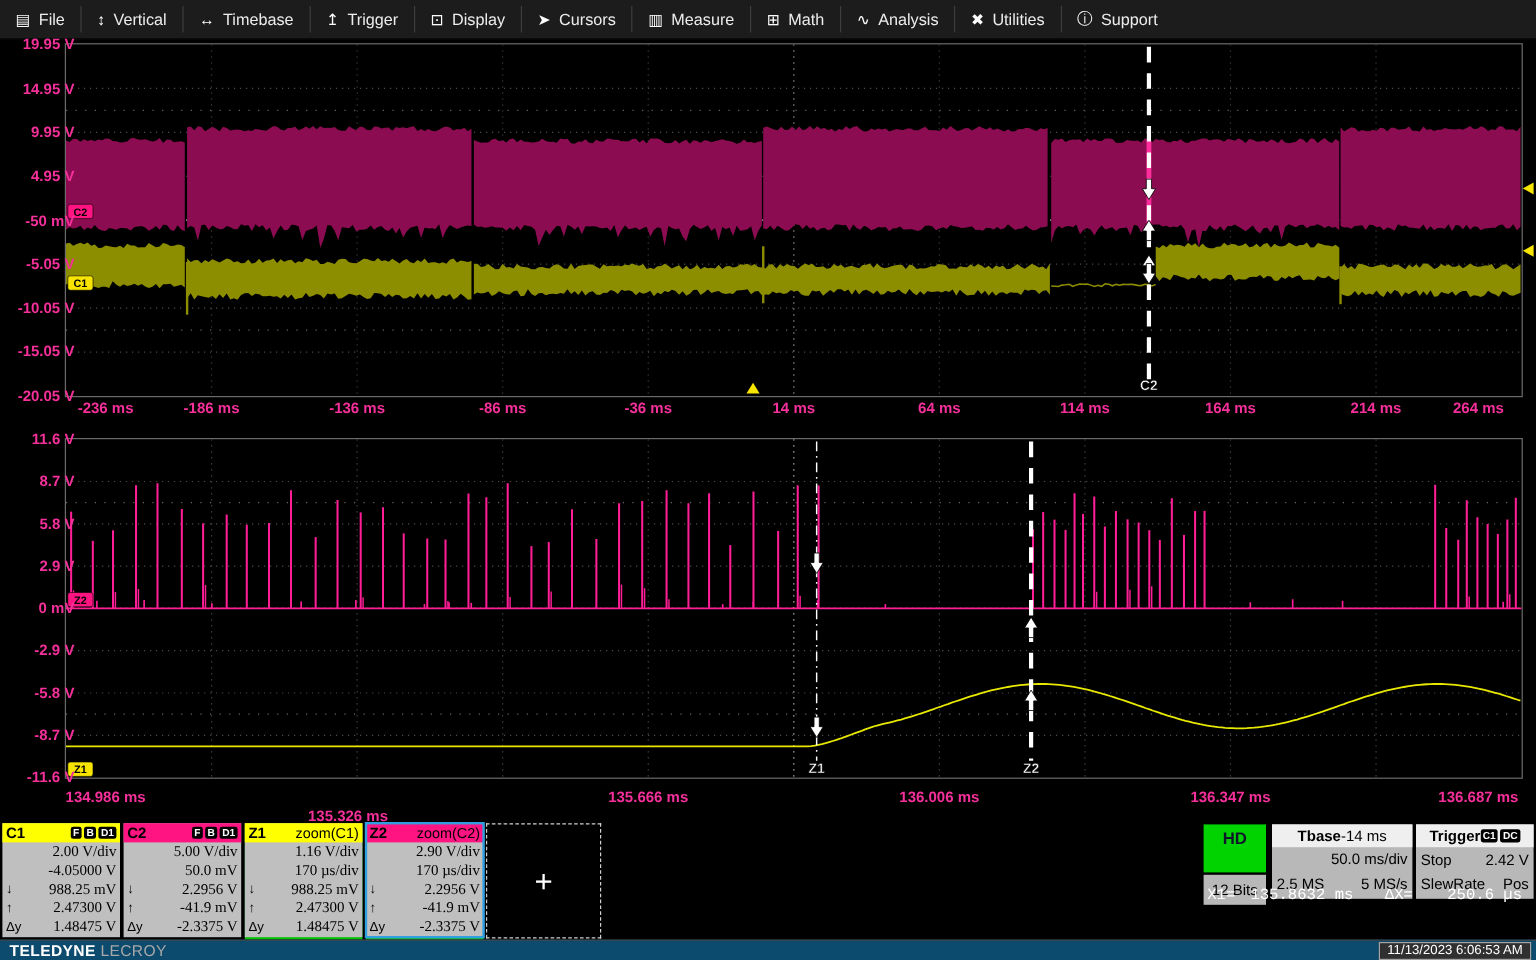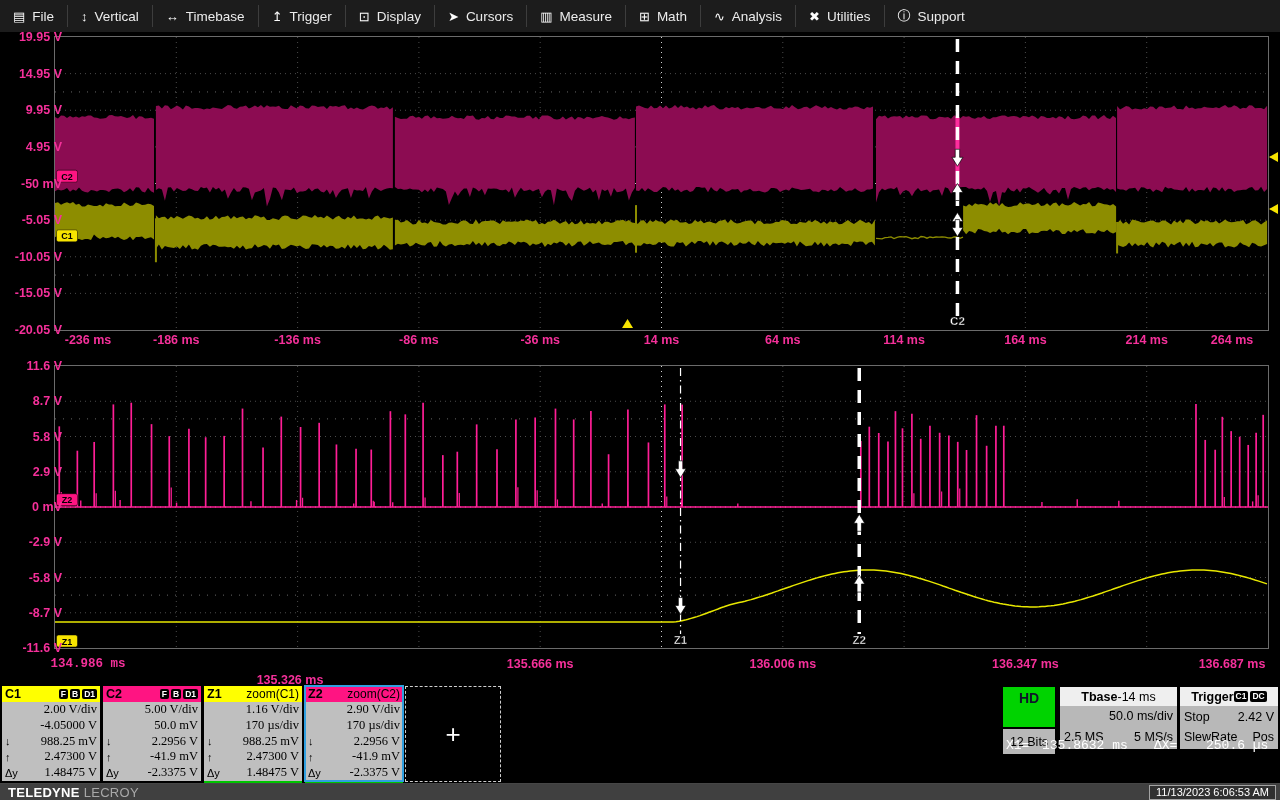--- a/index.html
+++ b/index.html
@@ -52,21 +52,21 @@
   .info-head .b{font-weight:700;}
   .ib-r1{height:21px;line-height:21px;text-align:right;padding:0 4px;color:#000;font-size:12.5px;}
   .ib-r2{height:20px;display:flex;justify-content:space-between;padding:0 4px;color:#000;
          font-size:12.5px;align-items:center;}
   .cursor-readout{position:absolute;left:1006px;top:736px;width:272px;color:#fff;font-size:13px;font-family:Liberation Mono, monospace;}
   .cr-row{display:flex;height:19px;align-items:center;}
   .cl{width:36px;}
   .cv{width:112px;}
   .cl2{width:52px;}
   
-  .footer{position:absolute;left:0;top:783px;width:1280px;height:17px;background:#404040;
+  .footer{position:absolute;left:0;top:783px;width:1280px;height:17px;background:#0c4a6e;
           border-top:1px solid #464646;box-sizing:border-box;}
   .brand{position:absolute;left:8px;top:1px;font-size:13px;letter-spacing:0.3px;}
   .brand .b1{color:#fff;font-weight:700;}
   .brand .b2{color:#a8a8a8;font-weight:400;}
   .datetime{position:absolute;right:4px;top:1px;height:13px;background:#303030;
             border:1px solid #a3a3a3;color:#fff;font-size:11px;line-height:13px;padding:0 6px;}
 </style>
 </head>
 <body>
 
@@ -332,21 +332,21 @@
         <span class="xlab" style="left: 1232px; top: 340px; position: absolute;">264 ms</span>
         <span class="ylab" style="left: 50px; top: 366px; position: absolute;">11.6 V</span>
         <span class="ylab" style="left: 50px; top: 401.25px; position: absolute;">8.7 V</span>
         <span class="ylab" style="left: 50px; top: 436.5px; position: absolute;">5.8 V</span>
         <span class="ylab" style="left: 50px; top: 471.75px; position: absolute;">2.9 V</span>
         <span class="ylab" style="left: 50px; top: 507px; position: absolute;">0 mV</span>
         <span class="ylab" style="left: 50px; top: 542.25px; position: absolute;">-2.9 V</span>
         <span class="ylab" style="left: 50px; top: 577.5px; position: absolute;">-5.8 V</span>
         <span class="ylab" style="left: 50px; top: 612.75px; position: absolute;">-8.7 V</span>
         <span class="ylab" style="left: 50px; top: 648px; position: absolute;">-11.6 V</span>
-        <span class="xlab" style="left: 88px; top: 664px; position: absolute; font-family: Liberation Mono, monospace;">134.986 ms</span>
+        <span class="xlab" style="left: 88px; top: 664px; position: absolute;">134.986 ms</span>
         <span class="xlab" style="left: 290px; top: 664px; position: absolute; margin-top: 16px;">135.326 ms</span>
         <span class="xlab" style="left: 540.2px; top: 664px; position: absolute;">135.666 ms</span>
         <span class="xlab" style="left: 782.8px; top: 664px; position: absolute;">136.006 ms</span>
         <span class="xlab" style="left: 1025.4px; top: 664px; position: absolute;">136.347 ms</span>
         <span class="xlab" style="left: 1232px; top: 664px; position: absolute;">136.687 ms</span>
       </div>
     <div class="lvl-marker" style="left:1269px;top:152px;"></div>
     <div class="lvl-marker" style="left:1269px;top:204px;"></div>
   </div>
 

